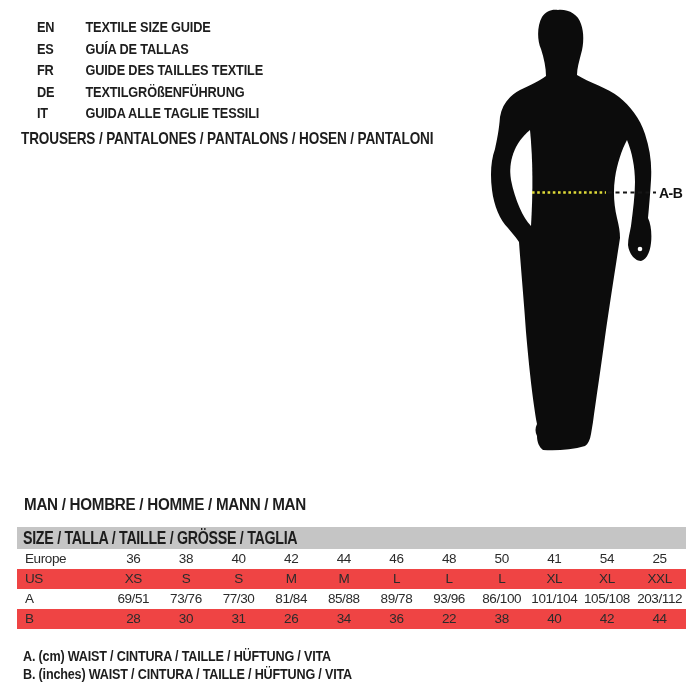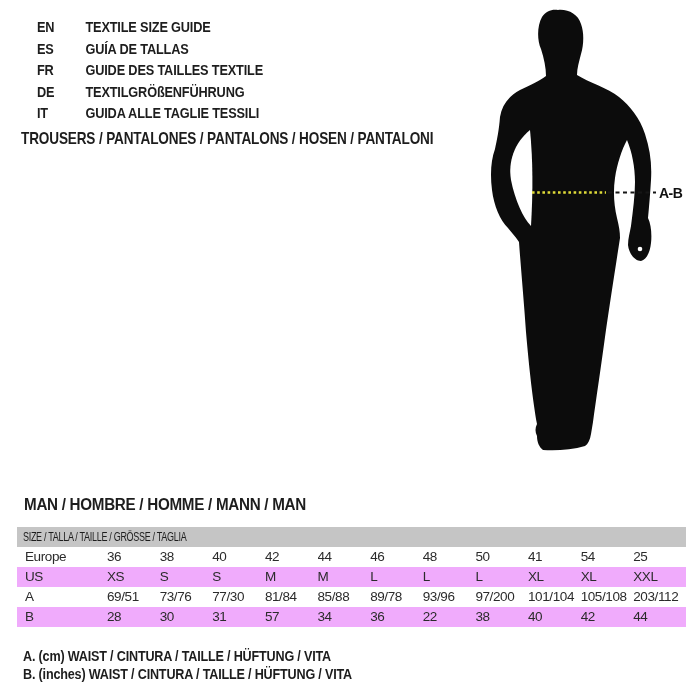--- a/index.html
+++ b/index.html
@@ -46,33 +46,33 @@
   
   .size-table {
     position: absolute; left: 17px; top: 527px;
     width: 669px;
     border-collapse: collapse; table-layout: fixed;
     font-size: 13.5px; letter-spacing: -0.4px; color: #2b2b2b;
   }
   .size-table col.label-col { width: 90px; }
   .size-table th.size-header {
     height: 20px; padding: 0;
-    text-align: left; font-weight: normal; font-size: 12px; color: #1d1d1d;
+    text-align: left; font-weight: bold; font-size: 19px; color: #1d1d1d;
   }
   .size-table th.size-header .cnd {
     display: inline-block; padding-left: 8px;
     transform: scaleX(0.75); transform-origin: 0 50%;
     white-space: nowrap;
   }
   .size-table td {
     height: 20px; padding: 0; line-height: 20px;
-    font-weight: 400; overflow: hidden;
+    text-align: center; font-weight: 400; overflow: hidden;
   }
   .size-table td.row-label { text-align: left; padding-left: 8px; margin-top: 32px; }
-  .size-table tr.alt td { background: #f0abfc; }
+  .size-table tr.alt td { background: #ef4444; }
 
   
   .footnotes {
     position: absolute; left: 23px; top: 647px;
     font-weight: bold; font-size: 14px; line-height: 18px; letter-spacing: -0.2px;
     transform: scaleX(0.9); transform-origin: 0 0;
     white-space: nowrap;
   }
 
   svg text { font-family: "Liberation Sans", sans-serif; }
@@ -206,31 +206,31 @@
       </tr>
       <tr>
         <td class="row-label">A</td>
         <td>69/51</td>
         <td>73/76</td>
         <td>77/30</td>
         <td>81/84</td>
         <td>85/88</td>
         <td>89/78</td>
         <td>93/96</td>
-        <td>97/200</td>
+        <td>86/100</td>
         <td>101/104</td>
         <td>105/108</td>
         <td>203/112</td>
       </tr>
       <tr class="alt">
         <td class="row-label">B</td>
         <td>28</td>
         <td>30</td>
         <td>31</td>
-        <td>57</td>
+        <td>26</td>
         <td>34</td>
         <td>36</td>
         <td>22</td>
         <td>38</td>
         <td>40</td>
         <td>42</td>
         <td>44</td>
       </tr>
     </tbody>
   </table>

